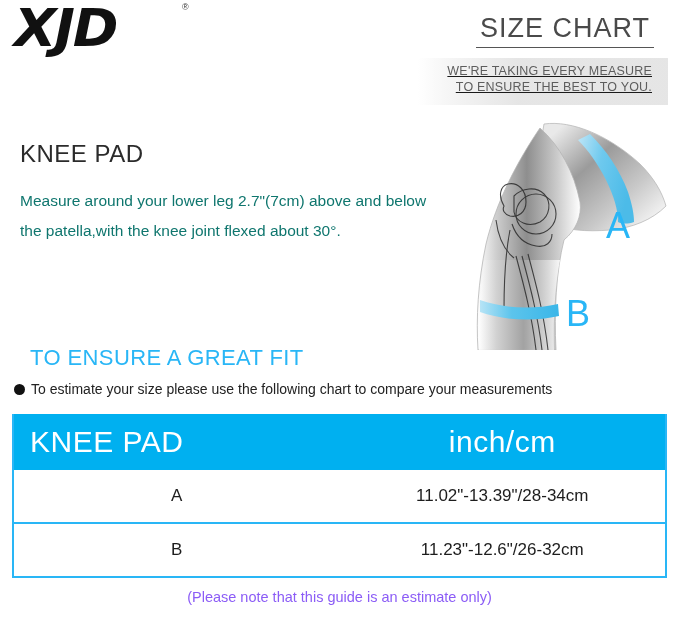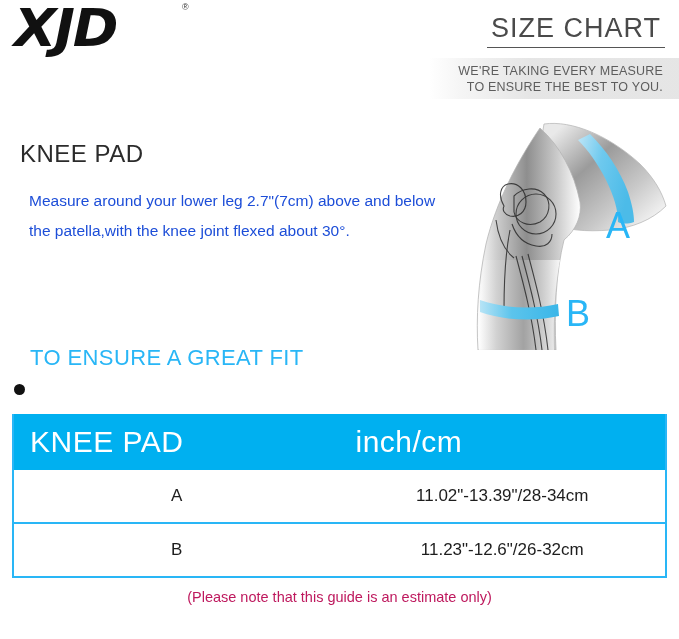--- a/index.html
+++ b/index.html
@@ -43,39 +43,40 @@
     position: absolute;
     left: 168px;
     top: 2px;
     font-size: 9px;
     color: #3a3a3a;
     font-family: "Liberation Sans", sans-serif;
   }
 
   .header-right {
     position: absolute;
-    right: 0px;
+    right: 11px;
     top: 12px;
     width: 250px;
     text-align: right;
+    text-decoration: underline;
   }
   .size-chart-title {
     font-size: 27px;
     color: #4a4a4a;
     letter-spacing: 1px;
     line-height: 32px;
     display: inline-block;
     padding: 0 4px 3px 4px;
     border-bottom: 1.5px solid #555555;
     margin-right: 14px;
   }
   .tagline-band {
     margin-top: 10px;
     background: linear-gradient(to right, rgba(228,228,228,0) 0%, rgba(228,228,228,0.35) 12%, rgba(228,228,228,0.95) 40%, rgba(228,228,228,0.95) 100%);
-    padding: 5px 16px 4px 10px;
+    padding: 5px 16px 10px 10px;
     text-align: right;
   }
   .tagline-line {
     font-size: 12.5px;
     color: #5d5d5d;
     line-height: 16px;
     letter-spacing: 0.2px;
     white-space: nowrap;
   }
 
@@ -93,22 +94,22 @@
   .knee-pad-title {
     font-size: 24px;
     color: #2b2b2b;
     letter-spacing: 0.5px;
     margin: 0 0 18px 0;
     font-weight: normal;
   }
   .knee-pad-desc {
     font-size: 15.5px;
     line-height: 30px;
-    color: #1d4ed8;
-    margin: 9px;
+    color: #0f766e;
+    margin: 0;
   }
 
   .knee-figure {
     position: absolute;
     left: 440px;
     top: 0px;
     width: 239px;
     height: 240px;
   }
   .knee-figure svg { display: block; }
@@ -157,42 +158,42 @@
   .size-table thead th {
     background: #00b0f0;
     color: #ffffff;
     font-weight: normal;
     font-size: 30px;
     height: 56px;
     padding: 0 16px;
     letter-spacing: 0.5px;
   }
   .th-left  { text-align: left; }
-  .th-right { text-align: left; }
+  .th-right { text-align: center; }
 
   .size-table tbody td {
     height: 50px;
     font-size: 17px;
     color: #1d1d1d;
     text-align: center;
     background: #ffffff;
   }
   .size-table tbody tr + tr td {
     border-top: 2px solid #29b6f6;
   }
   .cell-key {
     width: 130px;
     color: #29b6f6;
     font-size: 26px;
   }
 
   .estimate-note {
     text-align: center;
     font-size: 14.5px;
-    color: #be185d;
+    color: #8b5cf6;
     margin-top: 11px;
   }
 </style>
 </head>
 <body>
 
 <div class="header">
 
   <div class="logo-block">
     <div class="logo-mark">XJD</div>
@@ -283,21 +284,21 @@
 
       <text x="166" y="128" font-family="Liberation Sans, sans-serif" font-size="36" fill="#29b6f6">A</text>
       <text x="126" y="216" font-family="Liberation Sans, sans-serif" font-size="36" fill="#29b6f6">B</text>
     </svg>
   </div>
 </div>
 
 <div class="fit-section">
   <h3 class="fit-heading">TO ENSURE A GREAT FIT</h3>
   <p class="fit-note">
-    <span class="bullet-dot"></span>
+    <span class="bullet-dot"></span><span>To estimate your size please use the following chart to compare your measurements</span>
   </p>
 </div>
 
 <div class="size-table-wrap">
   <table class="size-table">
     <thead>
       <tr>
         <th class="th-left" colspan="1">KNEE PAD</th>
         <th class="th-right">inch/cm</th>
       </tr>

